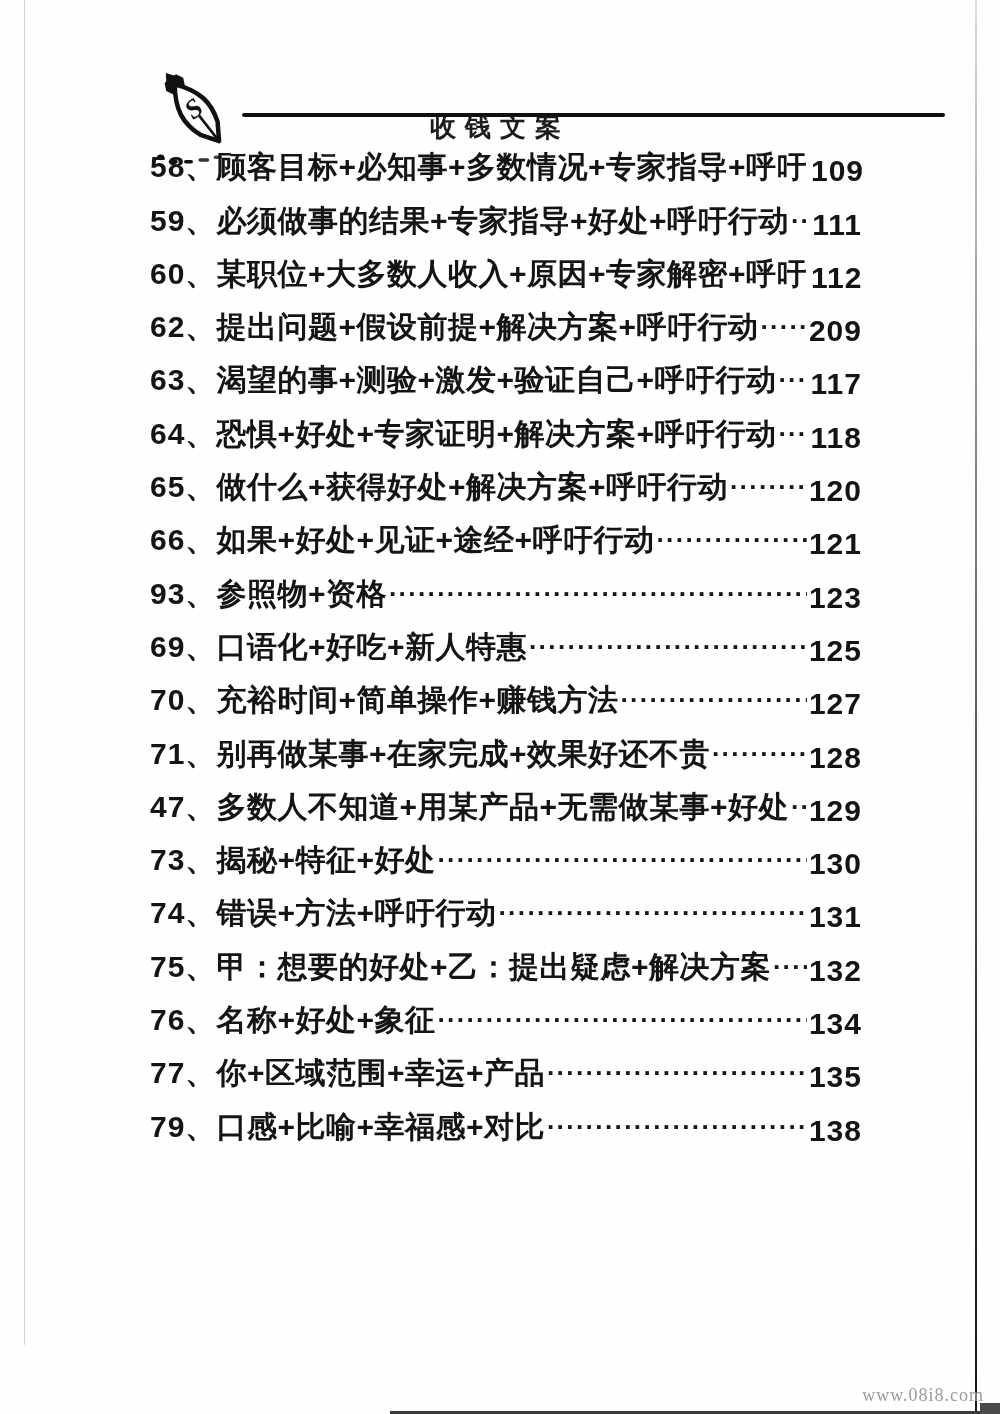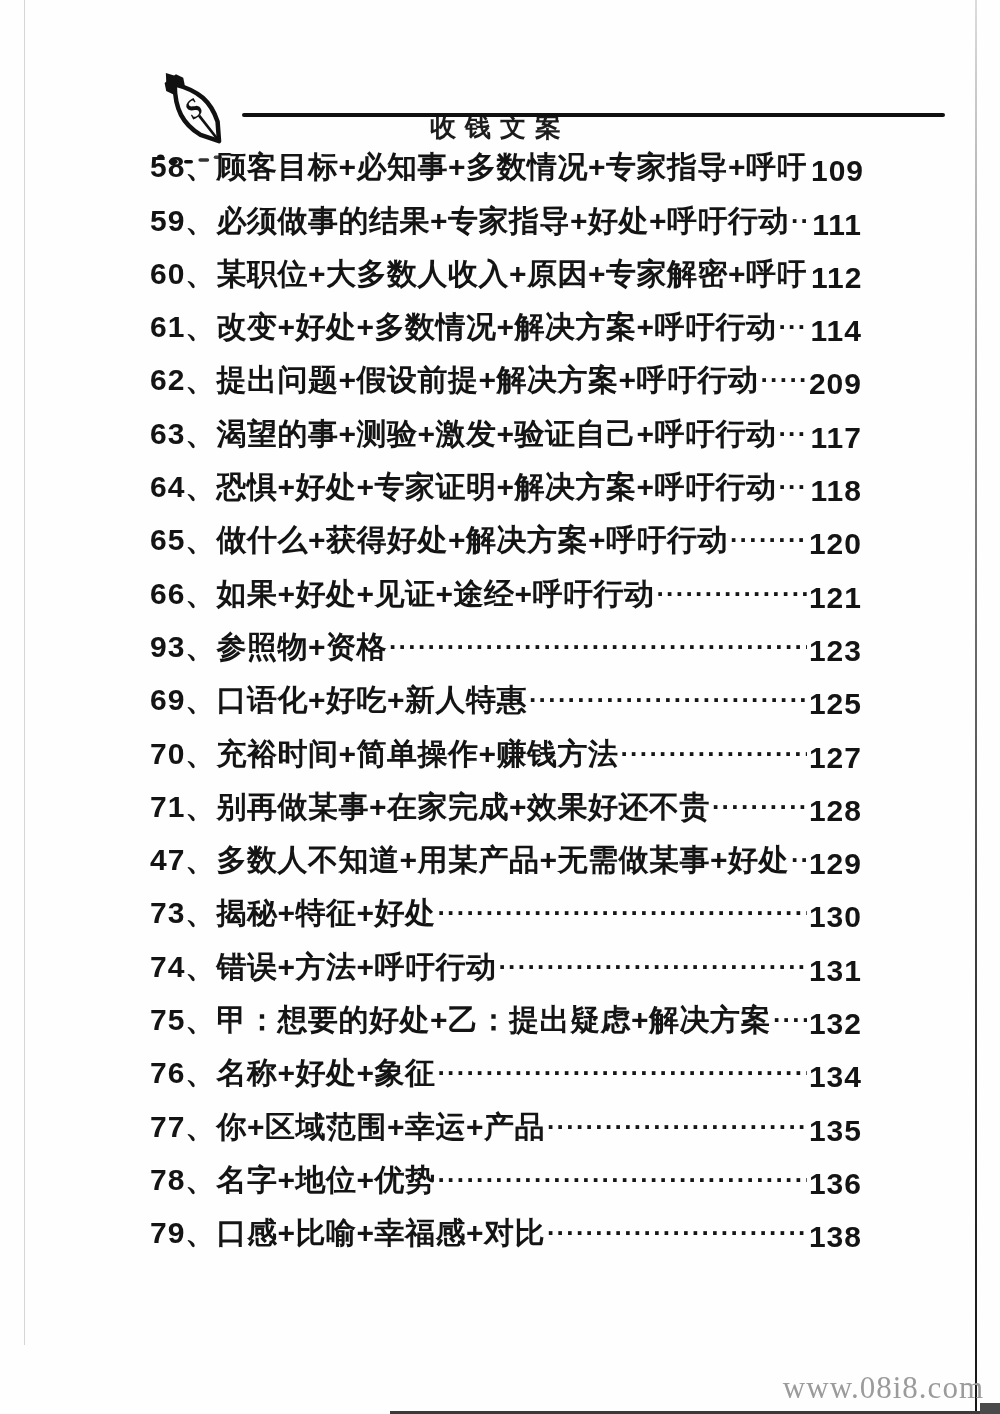--- a/index.html
+++ b/index.html
@@ -69,21 +69,21 @@
     position:absolute;left:390px;bottom:0;width:610px;height:3px;
     background:#3a3a3a;
   }
   .corner-block{
     position:absolute;right:0;bottom:0;width:20px;height:11px;
     background:#4a4a4a;
   }
   .watermark{
     position:absolute;right:16px;bottom:8px;
     font-family:"Liberation Serif",serif;
-    font-size:31px;
+    font-size:18px;
     color:#9b9b9b;
     letter-spacing:1px;
   }
 </style>
 </head>
 <body>
 
 <div class="page">
 
   <div class="logo">
@@ -119,26 +119,20 @@
       <span class="dots"></span>
       <span class="pagenum">111</span>
     </div>
       <div class="toc-row">
       <span class="num">60、</span>
       <span class="title">某职位+大多数人收入+原因+专家解密+呼吁</span>
       <span class="dots"></span>
       <span class="pagenum">112</span>
     </div>
       <div class="toc-row">
-      <span class="num">61、</span>
-      <span class="title">改变+好处+多数情况+解决方案+呼吁行动</span>
-      <span class="dots"></span>
-      <span class="pagenum">114</span>
-    </div>
-      <div class="toc-row">
       <span class="num">62、</span>
       <span class="title">提出问题+假设前提+解决方案+呼吁行动</span>
       <span class="dots"></span>
       <span class="pagenum">209</span>
     </div>
       <div class="toc-row">
       <span class="num">63、</span>
       <span class="title">渴望的事+测验+激发+验证自己+呼吁行动</span>
       <span class="dots"></span>
       <span class="pagenum">117</span>
@@ -213,26 +207,20 @@
       <span class="num">76、</span>
       <span class="title">名称+好处+象征</span>
       <span class="dots"></span>
       <span class="pagenum">134</span>
     </div>
       <div class="toc-row">
       <span class="num">77、</span>
       <span class="title">你+区域范围+幸运+产品</span>
       <span class="dots"></span>
       <span class="pagenum">135</span>
-    </div>
-      <div class="toc-row">
-      <span class="num">78、</span>
-      <span class="title">名字+地位+优势</span>
-      <span class="dots"></span>
-      <span class="pagenum">136</span>
     </div>
       <div class="toc-row">
       <span class="num">79、</span>
       <span class="title">口感+比喻+幸福感+对比</span>
       <span class="dots"></span>
       <span class="pagenum">138</span>
     </div>
     </div>
 
   <div class="edge-left"></div>

